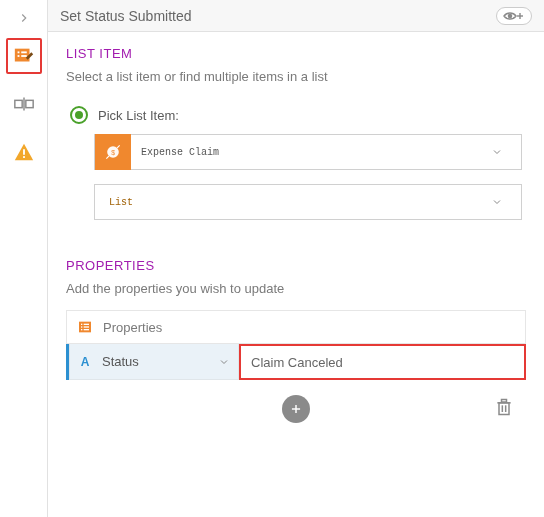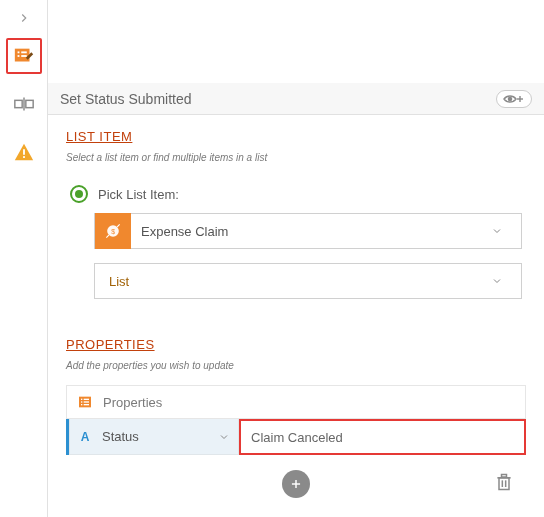--- a/index.html
+++ b/index.html
@@ -2,35 +2,35 @@
 <html><head>
 <meta charset="utf-8">
 <style>
   * { box-sizing: border-box; margin: 0; padding: 0; }
   body { font-family: "Segoe UI", Arial, sans-serif; font-size: 13px; color: #555; background: #fff; width: 544px; height: 517px; overflow: hidden; }
   .app { display: flex; width: 544px; height: 517px; }
   .leftbar { width: 48px; border-right: 1px solid #e1e1e1; background: #fff; display: flex; flex-direction: column; align-items: center; padding-top: 4px; }
   .leftbar .chevron { height: 28px; display:flex; align-items:center; justify-content:center; color:#888; }
   .leftbar-item { width: 36px; height: 36px; margin: 6px 0; display:flex; align-items:center; justify-content:center; border-radius:2px; }
   .leftbar-item.selected { border: 2px solid #e53935; }
-  .main { flex:1; display:flex; flex-direction:column;justify-content:flex-end; }
+  .main { flex:1; display:flex; flex-direction:column; }
   .header { background:#f7f7f7; border-bottom:1px solid #e1e1e1; height:32px; display:flex; align-items:center; justify-content:space-between; padding:0 12px; font-size:14px; color:#666; }
   .header-right { display:flex; align-items:center; gap:10px; }
   .eyebadge { background:#fff; border:1px solid #ccc; border-radius:10px; height:18px; width:36px; display:flex; align-items:center; justify-content:center; font-size:11px; color:#777; }
   .content { padding: 14px 18px 10px 18px; overflow:auto; }
-  .section-title { color:#c2410c; font-size:13px; letter-spacing:0.5px; margin-bottom:8px;text-decoration:underline; }
-  .section-sub { color:#7a7a7a; font-size:10px; margin-bottom:14px;font-style:italic; }
+  .section-title { color:#a21caf; font-size:13px; letter-spacing:0.5px; margin-bottom:8px; }
+  .section-sub { color:#7a7a7a; font-size:13px; margin-bottom:14px; }
   .radio-row { display:flex; align-items:center; gap:10px; margin: 22px 0 10px 4px; }
   .radio { width:18px; height:18px; border-radius:50%; border:2px solid #888; display:inline-flex; align-items:center; justify-content:center; flex:0 0 18px; }
   .radio.checked { border-color:#4aa12a; }
   .radio.checked::after { content:""; width:8px; height:8px; background:#4aa12a; border-radius:50%; }
   .radio-label { color:#5b5b5b; font-size:13px; }
   .dropdown { border:1px solid #d0d0d0; height:36px; display:flex; align-items:center; margin-left:28px; margin-right:4px; margin-bottom:14px; background:#fff; cursor:pointer; }
   .dropdown .leadicon { width:36px; height:36px; background:#f0882e; display:flex; align-items:center; justify-content:center; flex:0 0 36px; }
-  .dropdown .dd-label { flex:1; padding:0 10px; color:#555; font-size:13px; }
+  .dropdown .dd-label { flex:1; padding:0 10px; color:#555; font-size:10px;font-family:Liberation Mono, monospace; }
   .dropdown .dd-caret { width:30px; text-align:center; color:#888; font-size:14px; }
   .dropdown.plain .dd-label { color:#a16207; padding-left:14px; }
 
   .props-head { border:1px solid #e6e6e6; background:#fff; height:34px; display:flex; align-items:center; padding:0 10px; gap:10px; color:#7a7a7a; font-size:13px; margin-top:6px; }
   .props-row-wrap { display:flex; height:36px; }
   .accentbar { width:3px; background:#2c90d1; }
   .props-key { width:170px; background:#eaf2f8; border:1px solid #e0e6ea; border-top:none; display:flex; align-items:center; padding:0 8px; gap:8px; color:#555; }
   .props-key .kcaret { margin-left:auto; color:#888; }
   .props-val { flex:1; border:2px solid #e53935; border-left:2px solid #e53935; display:flex; align-items:center; padding:8px 10px; color:#666; background:#fff; }
   .actions { display:flex; justify-content:center; gap: 200px; align-items:center; height:46px; margin-top:6px; position:relative; }

